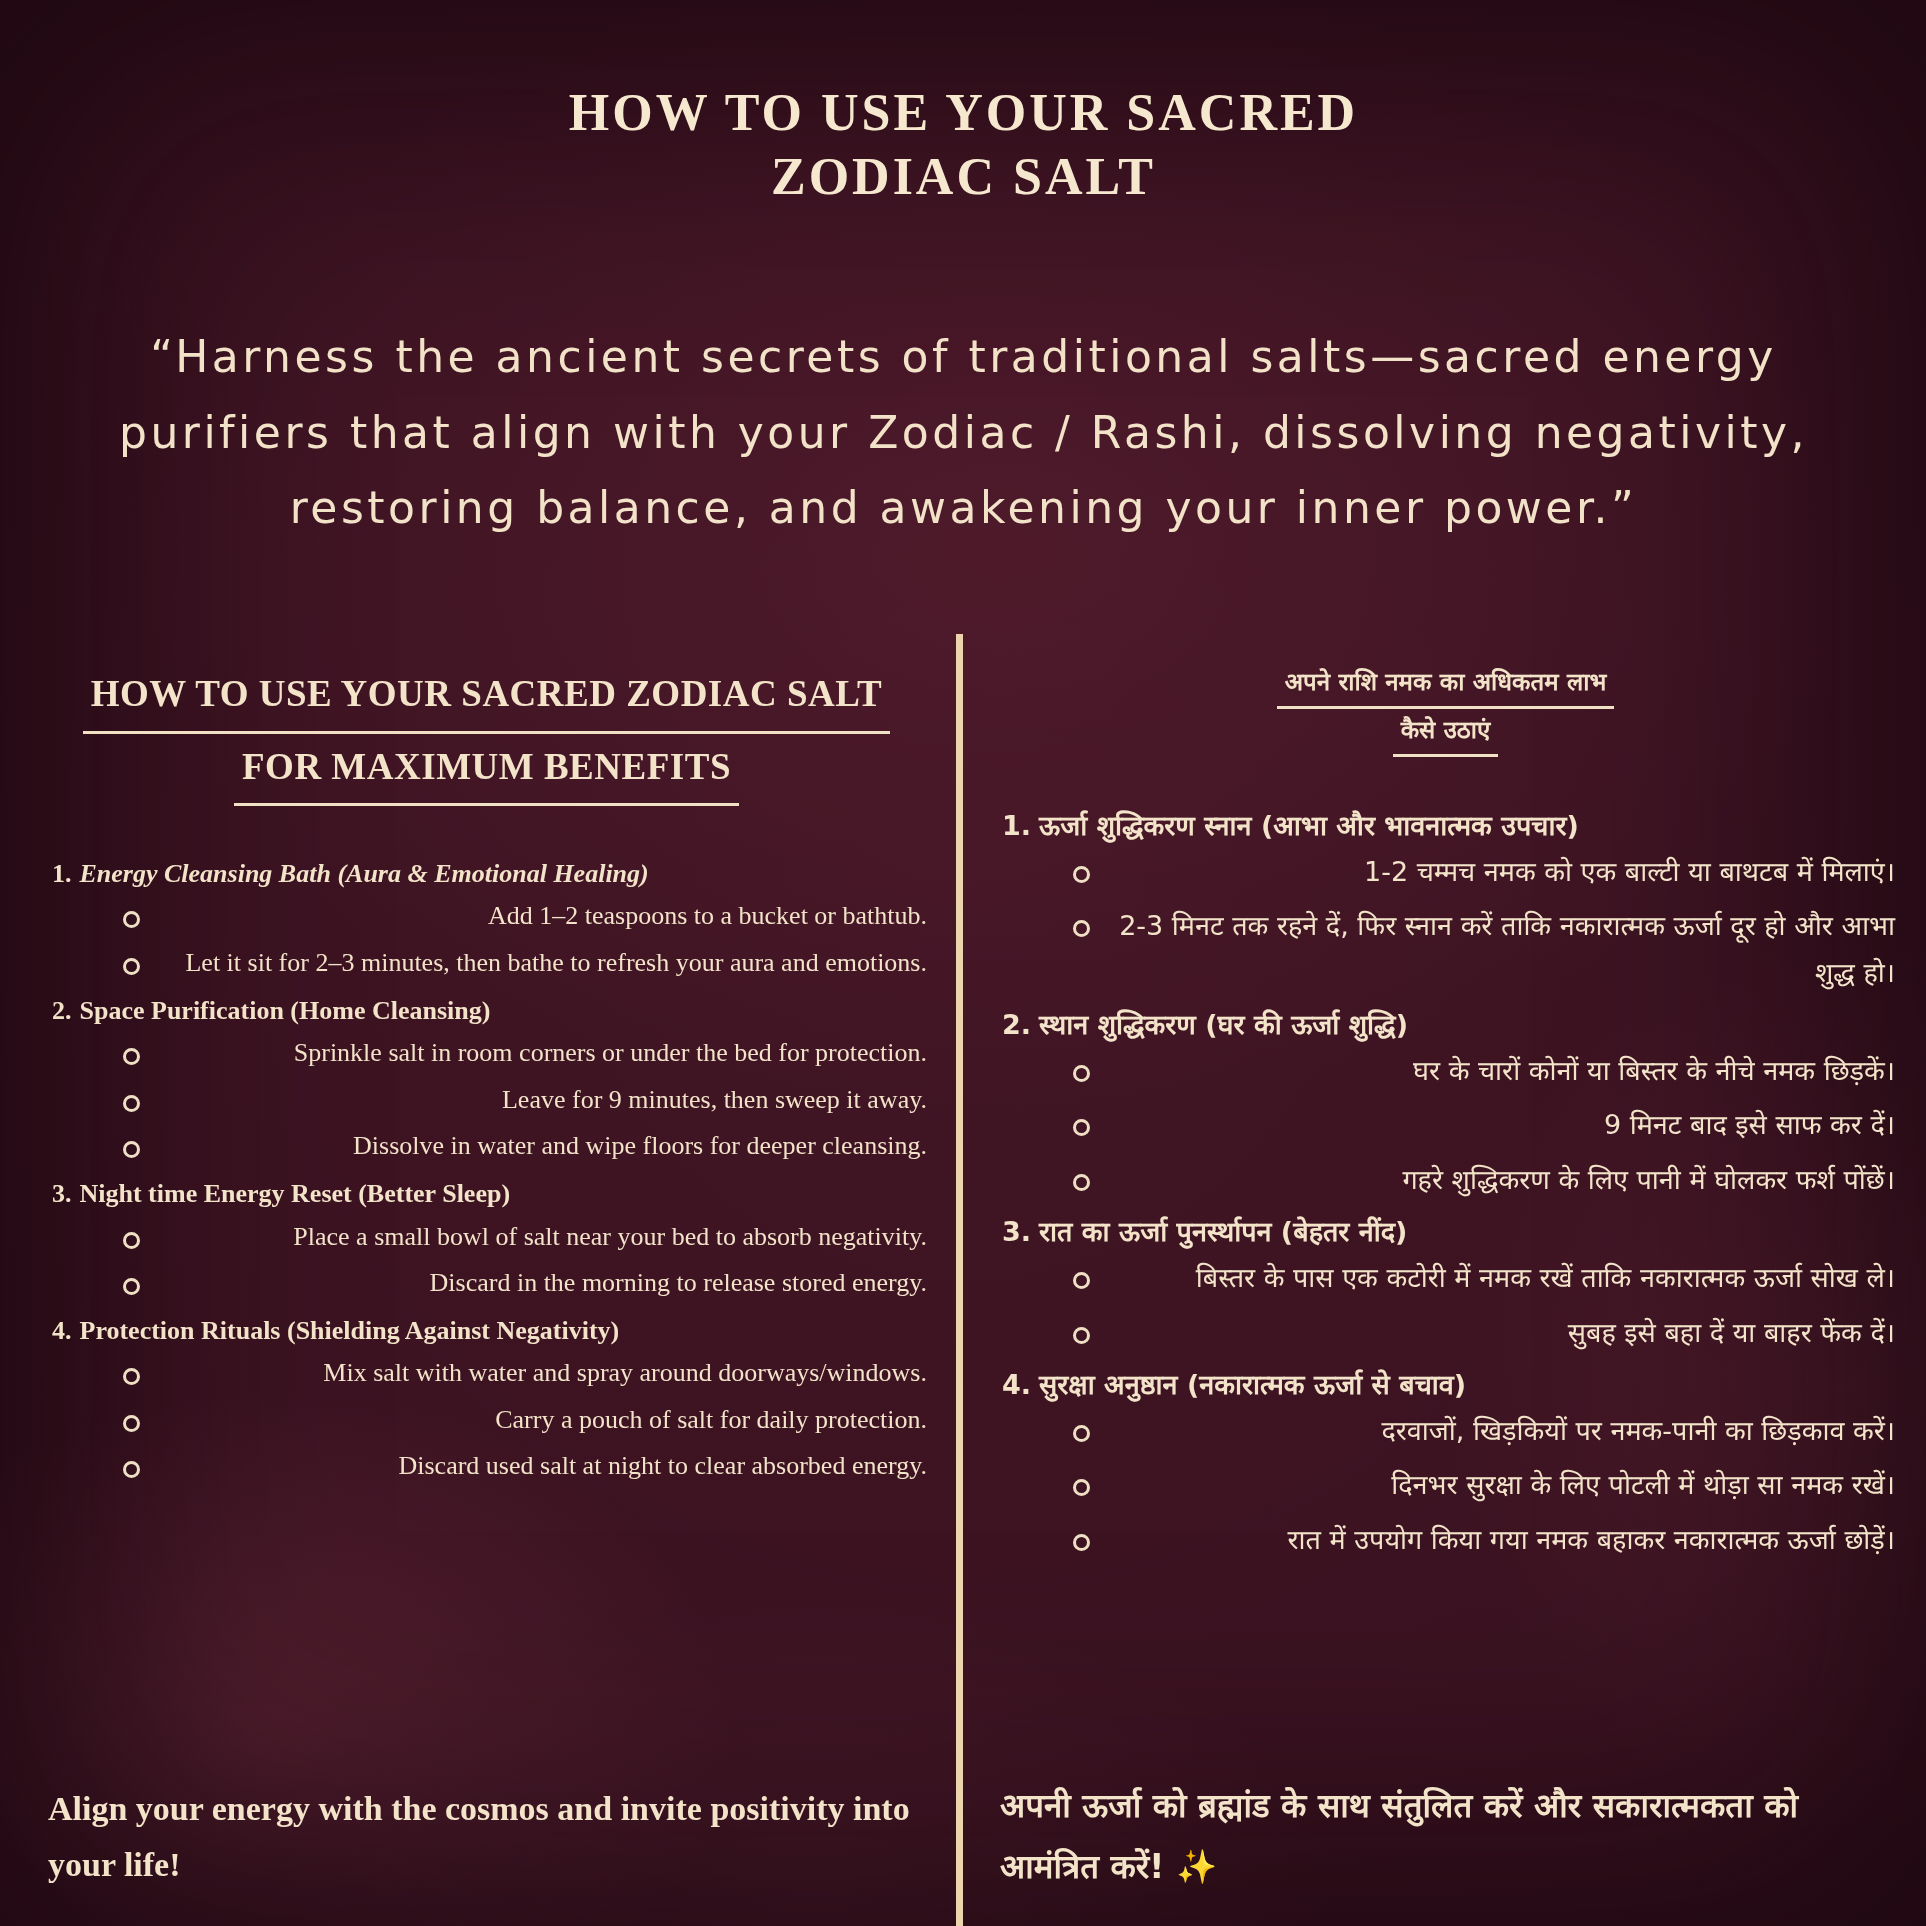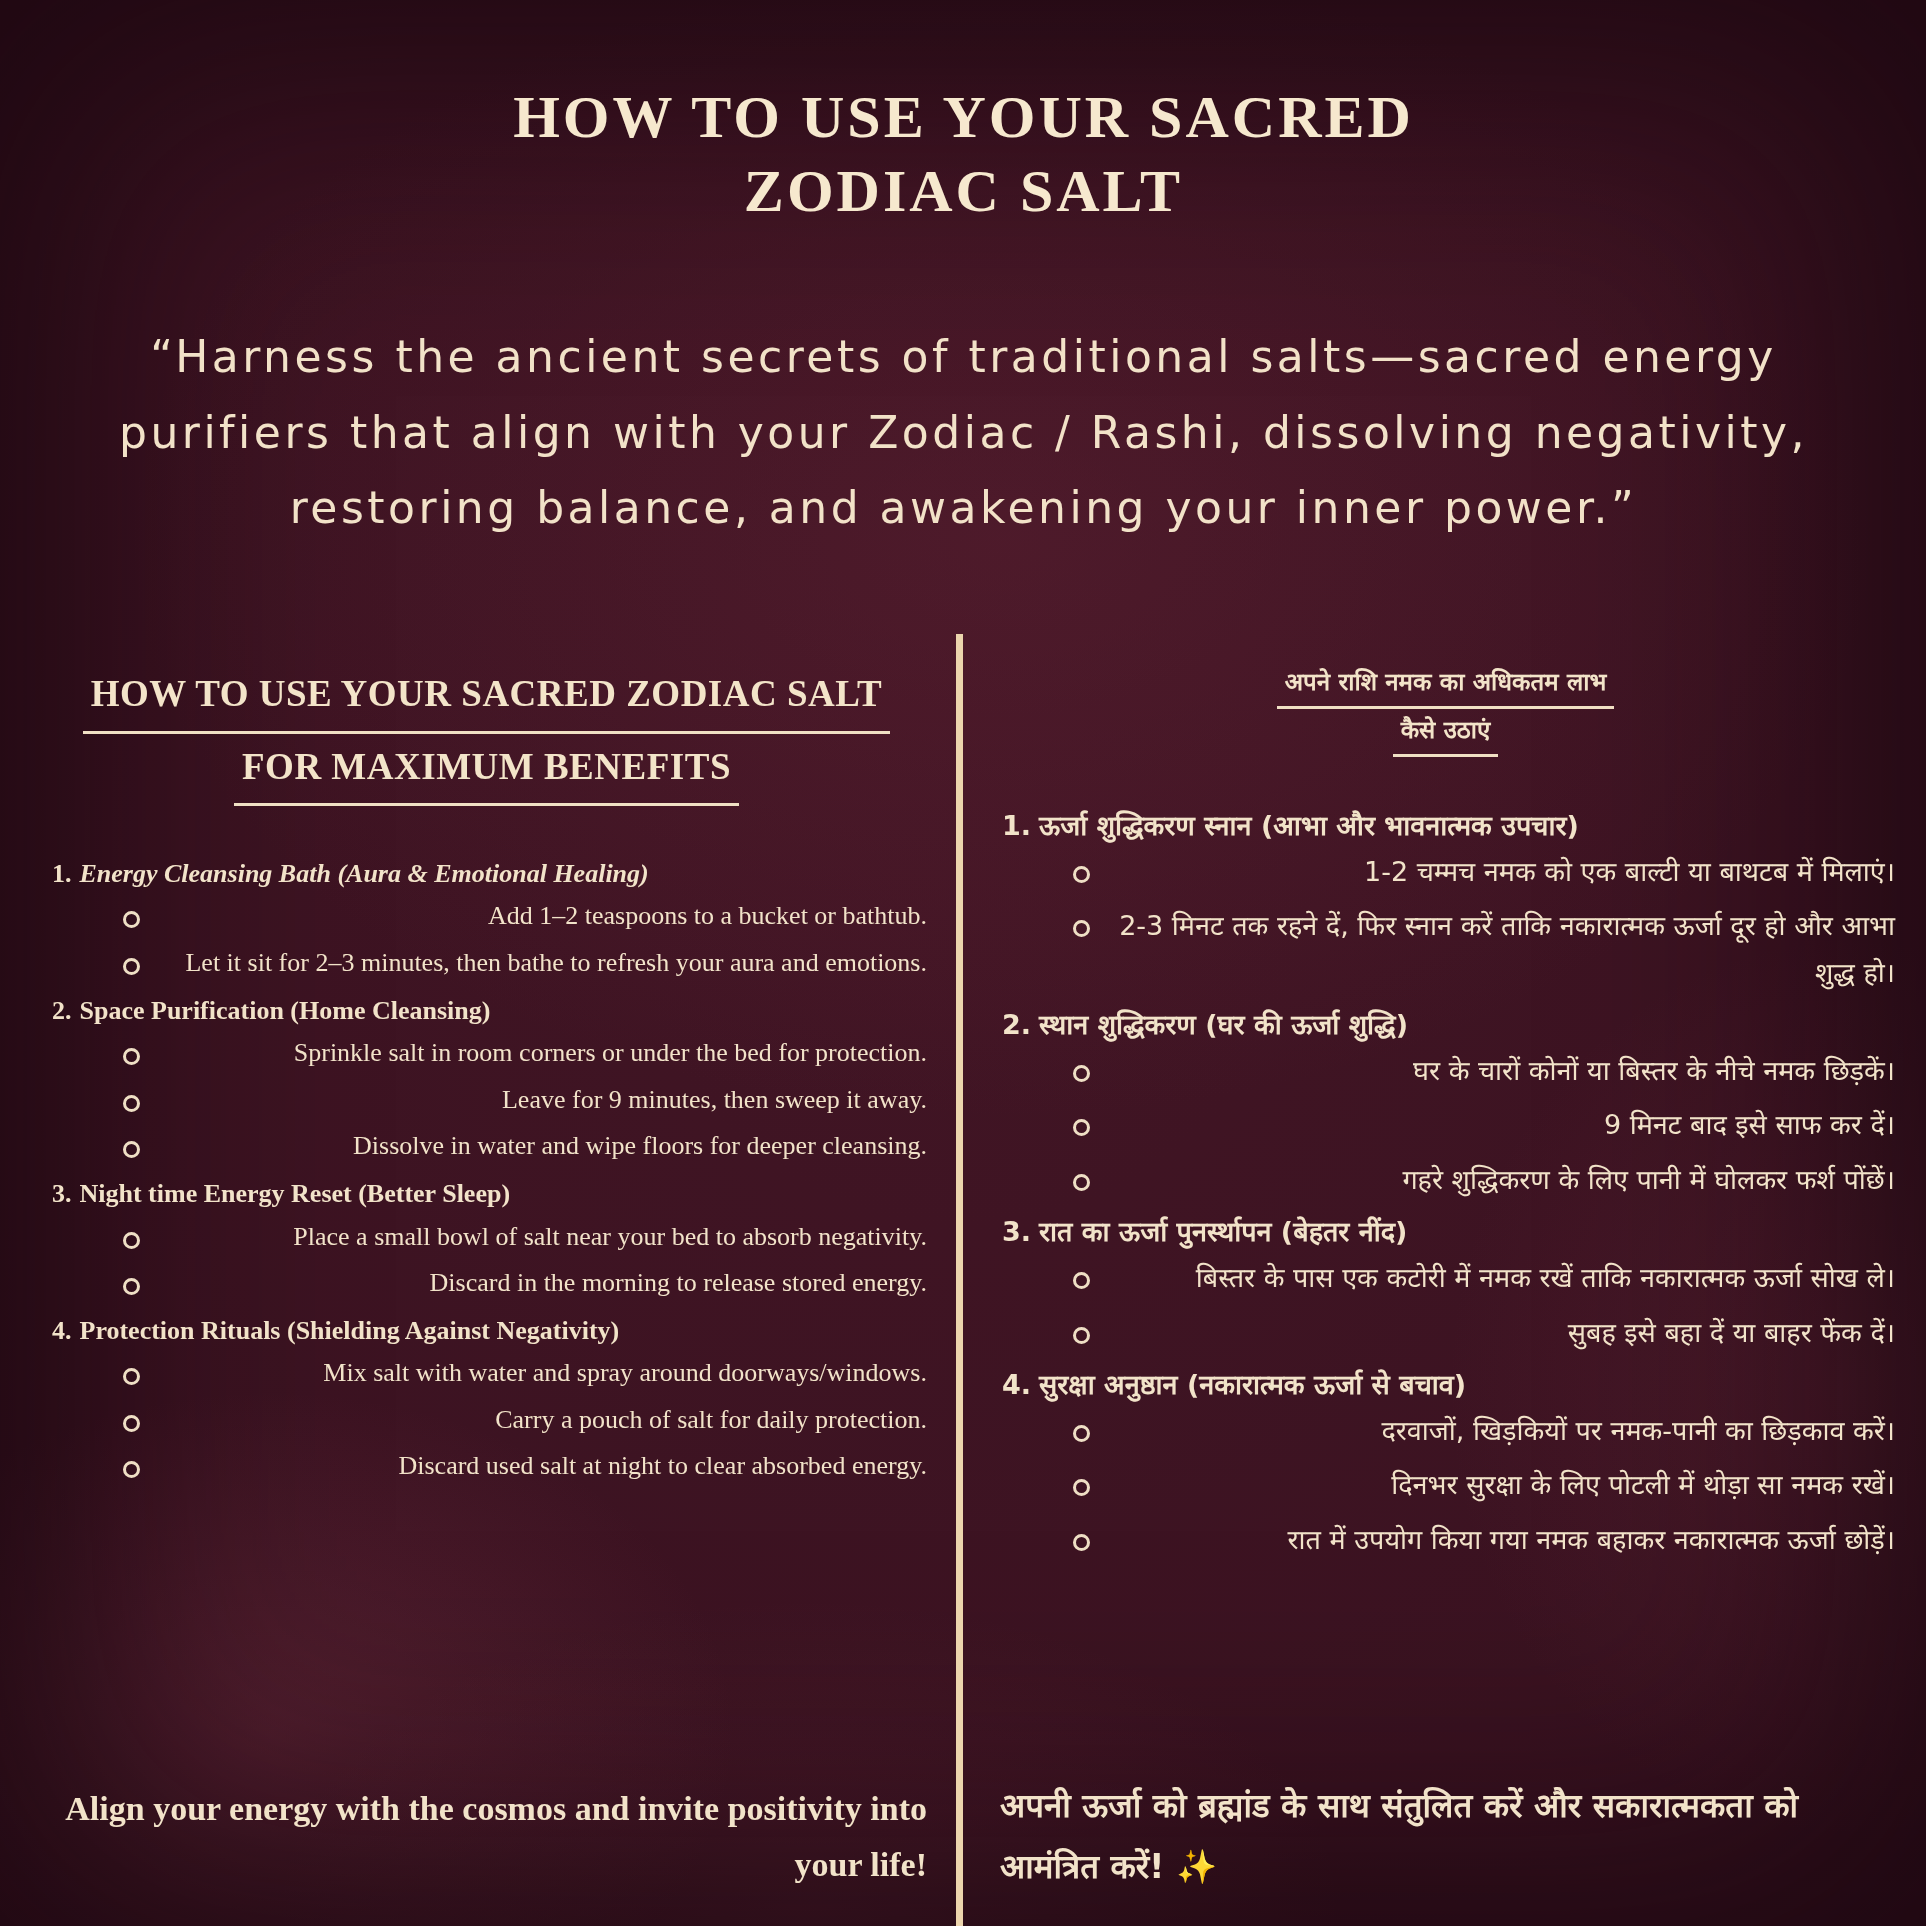--- a/index.html
+++ b/index.html
@@ -19,21 +19,21 @@
   .poster::before{
     content:'';position:absolute;inset:0;pointer-events:none;
     box-shadow:inset 0 0 376px 89px rgba(16,3,9,.62);
   }
   .layer{position:relative;z-index:1;}
 
   
   .title{
     position:absolute;top:81px;left:0;right:0;margin:0;text-align:center;
     font-family:"Liberation Serif",serif;font-weight:700;
-    font-size:60px;line-height:1.23;letter-spacing:3px;color:#f6e8ce;
+    font-size:52px;line-height:1.23;letter-spacing:3px;color:#f6e8ce;
   }
   .title-line{display:block;}
 
   
   .quote{
     position:absolute;top:319px;left:69px;right:69px;margin:0;text-align:center;
     font-family:"DejaVu Sans",sans-serif;font-size:44px;font-weight:500;
     line-height:1.72;letter-spacing:3.5px;color:#f2e2c8;
   }
 
@@ -73,21 +73,21 @@
   .point{position:relative;padding-left:48px;line-height:1.55;margin-bottom:6px;}
   .hi .point{line-height:1.72;margin-bottom:8px;}
   .point::before{
     content:'';position:absolute;left:8px;top:15px;width:11px;height:11px;
     border:3px solid #efdfc5;border-radius:50%;
   }
   .hi .point::before{top:17px;}
 
   
   .col-footer{margin:auto 0 0;font-weight:700;}
-  .en .col-footer{font-size:34px;line-height:1.65;padding:0 0 34px 2px;text-align:right;}
+  .en .col-footer{font-size:34px;line-height:1.65;padding:0 0 34px 2px;}
   .hi .col-footer{font-size:33px;line-height:1.85;padding:0 0 30px 4px;}
   .sparkle{color:#f3a93c;font-weight:400;}
 </style>
 </head>
 <body>
 
 <div class="poster">
 
   <h1 class="title layer">
     <span class="title-line">HOW TO USE YOUR SACRED</span>

